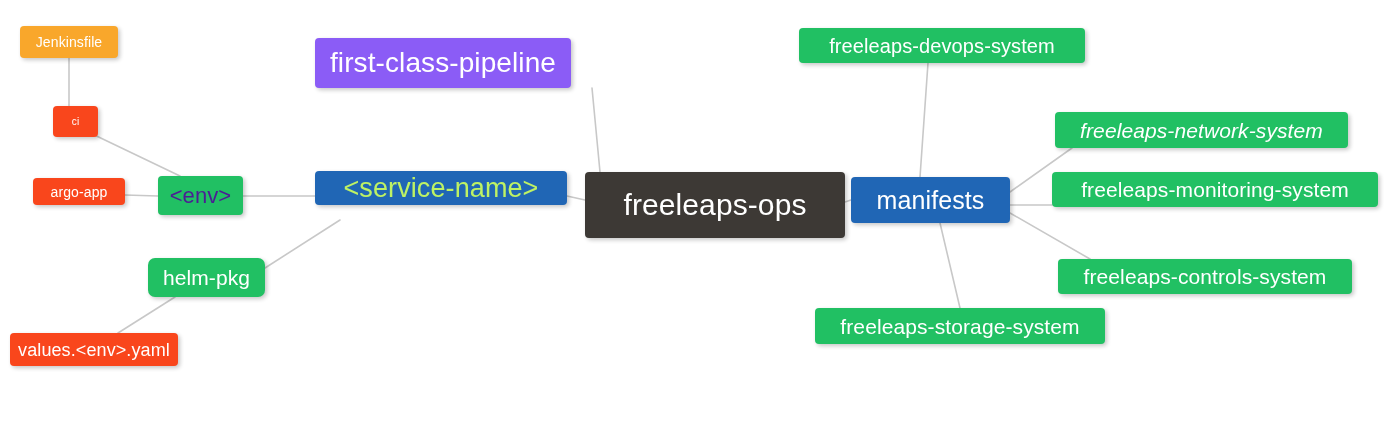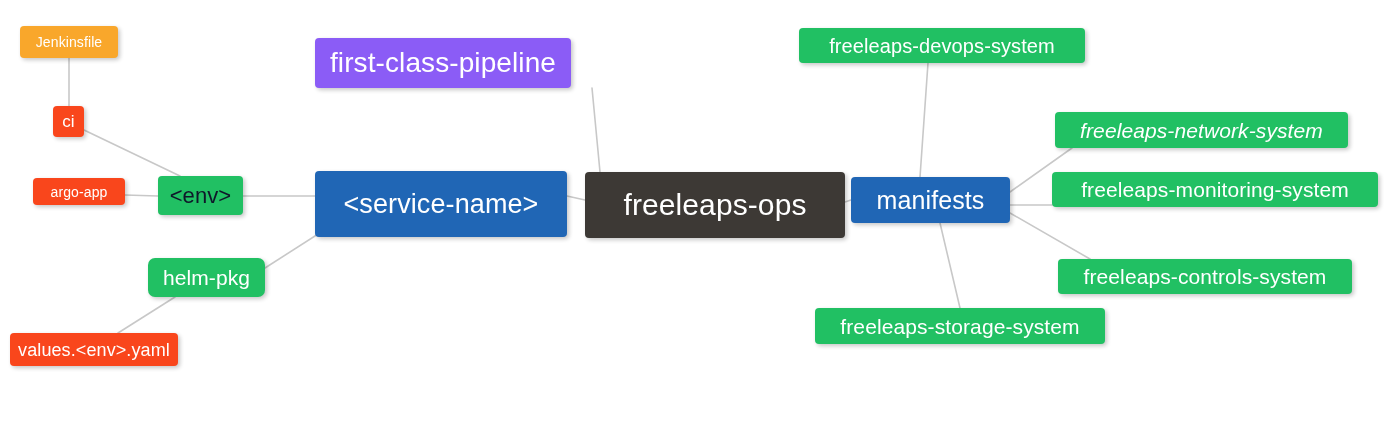--- a/index.html
+++ b/index.html
@@ -61,27 +61,27 @@
       <line x1="1010" y1="213" x2="1090" y2="259" stroke="#c8c8c8" stroke-width="1.6" stroke-linecap="round"></line>
       <line x1="940" y1="223" x2="960" y2="308" stroke="#c8c8c8" stroke-width="1.6" stroke-linecap="round"></line>
     </svg>
   <div id="node-layer">
       <div class="node" style="left: 585px; top: 172px; width: 260px; height: 66px; background: rgb(61, 57, 53); font-size: 30px; color: rgb(255, 255, 255);">
         <span class="lbl">freeleaps-ops</span>
       </div>
       <div class="node" style="left: 315px; top: 38px; width: 256px; height: 50px; background: #8b5cf6; font-size: 28px; color: rgb(255, 255, 255);">
         <span class="lbl">first-class-pipeline</span>
       </div>
-      <div class="node" style="left: 315px; top: 171px; width: 252px; height: 66px; background: rgb(32, 102, 181); font-size: 27px; color: #ffffff;">
+      <div class="node" style="left: 315px; top: 171px; width: 252px; height: 34px; background: rgb(32, 102, 181); font-size: 27px; color: #bef264;">
         <span class="lbl">&lt;service-name&gt;</span>
       </div>
-      <div class="node" style="left: 158px; top: 176px; width: 85px; height: 39px; background: rgb(33, 192, 99); font-size: 22px; color: #0f172a;">
+      <div class="node" style="left: 158px; top: 176px; width: 85px; height: 39px; background: rgb(33, 192, 99); font-size: 22px; color: #4c1d95;">
         <span class="lbl">&lt;env&gt;</span>
       </div>
-      <div class="node" style="left: 53px; top: 106px; width: 31px; height: 31px; background: rgb(249, 70, 28); font-size: 17px; color: rgb(255, 255, 255);">
+      <div class="node" style="left: 53px; top: 106px; width: 45px; height: 31px; background: rgb(249, 70, 28); font-size: 10px; color: rgb(255, 255, 255);">
         <span class="lbl">ci</span>
       </div>
       <div class="node" style="left: 20px; top: 26px; width: 98px; height: 32px; background: rgb(249, 167, 43); font-size: 14px; color: rgb(255, 255, 255);">
         <span class="lbl">Jenkinsfile</span>
       </div>
       <div class="node" style="left: 33px; top: 178px; width: 92px; height: 27px; background: rgb(249, 70, 28); font-size: 14px; color: rgb(255, 255, 255);">
         <span class="lbl">argo-app</span>
       </div>
       <div class="node" style="left: 148px; top: 258px; width: 117px; height: 39px; background: rgb(33, 192, 99); font-size: 21px; color: rgb(255, 255, 255); border-radius: 7px;">
         <span class="lbl">helm-pkg</span>

